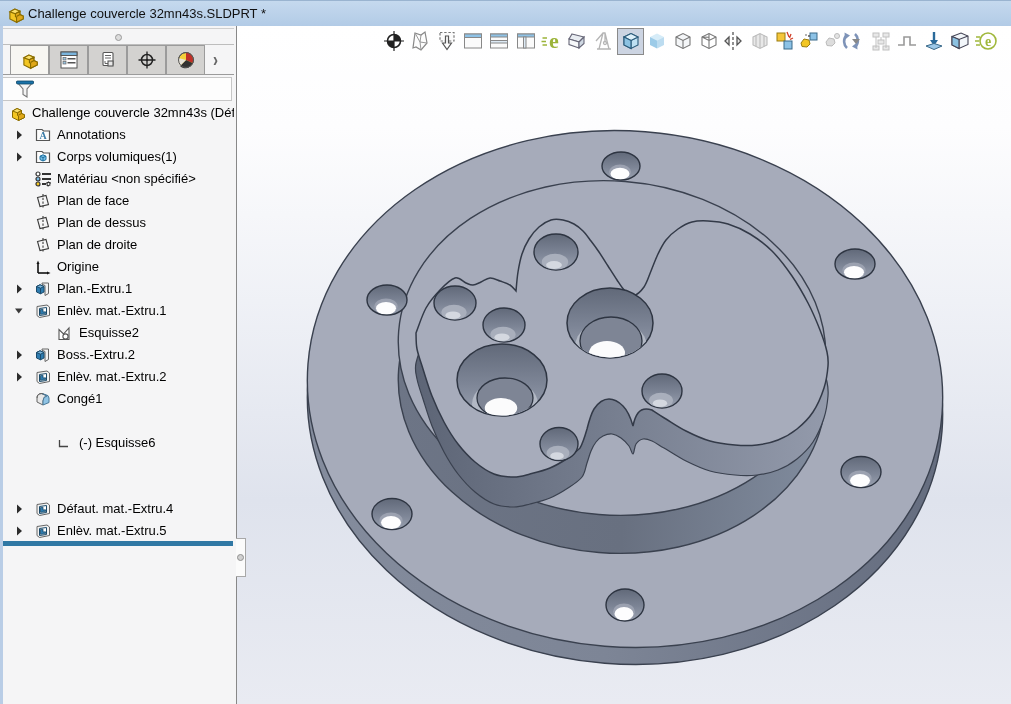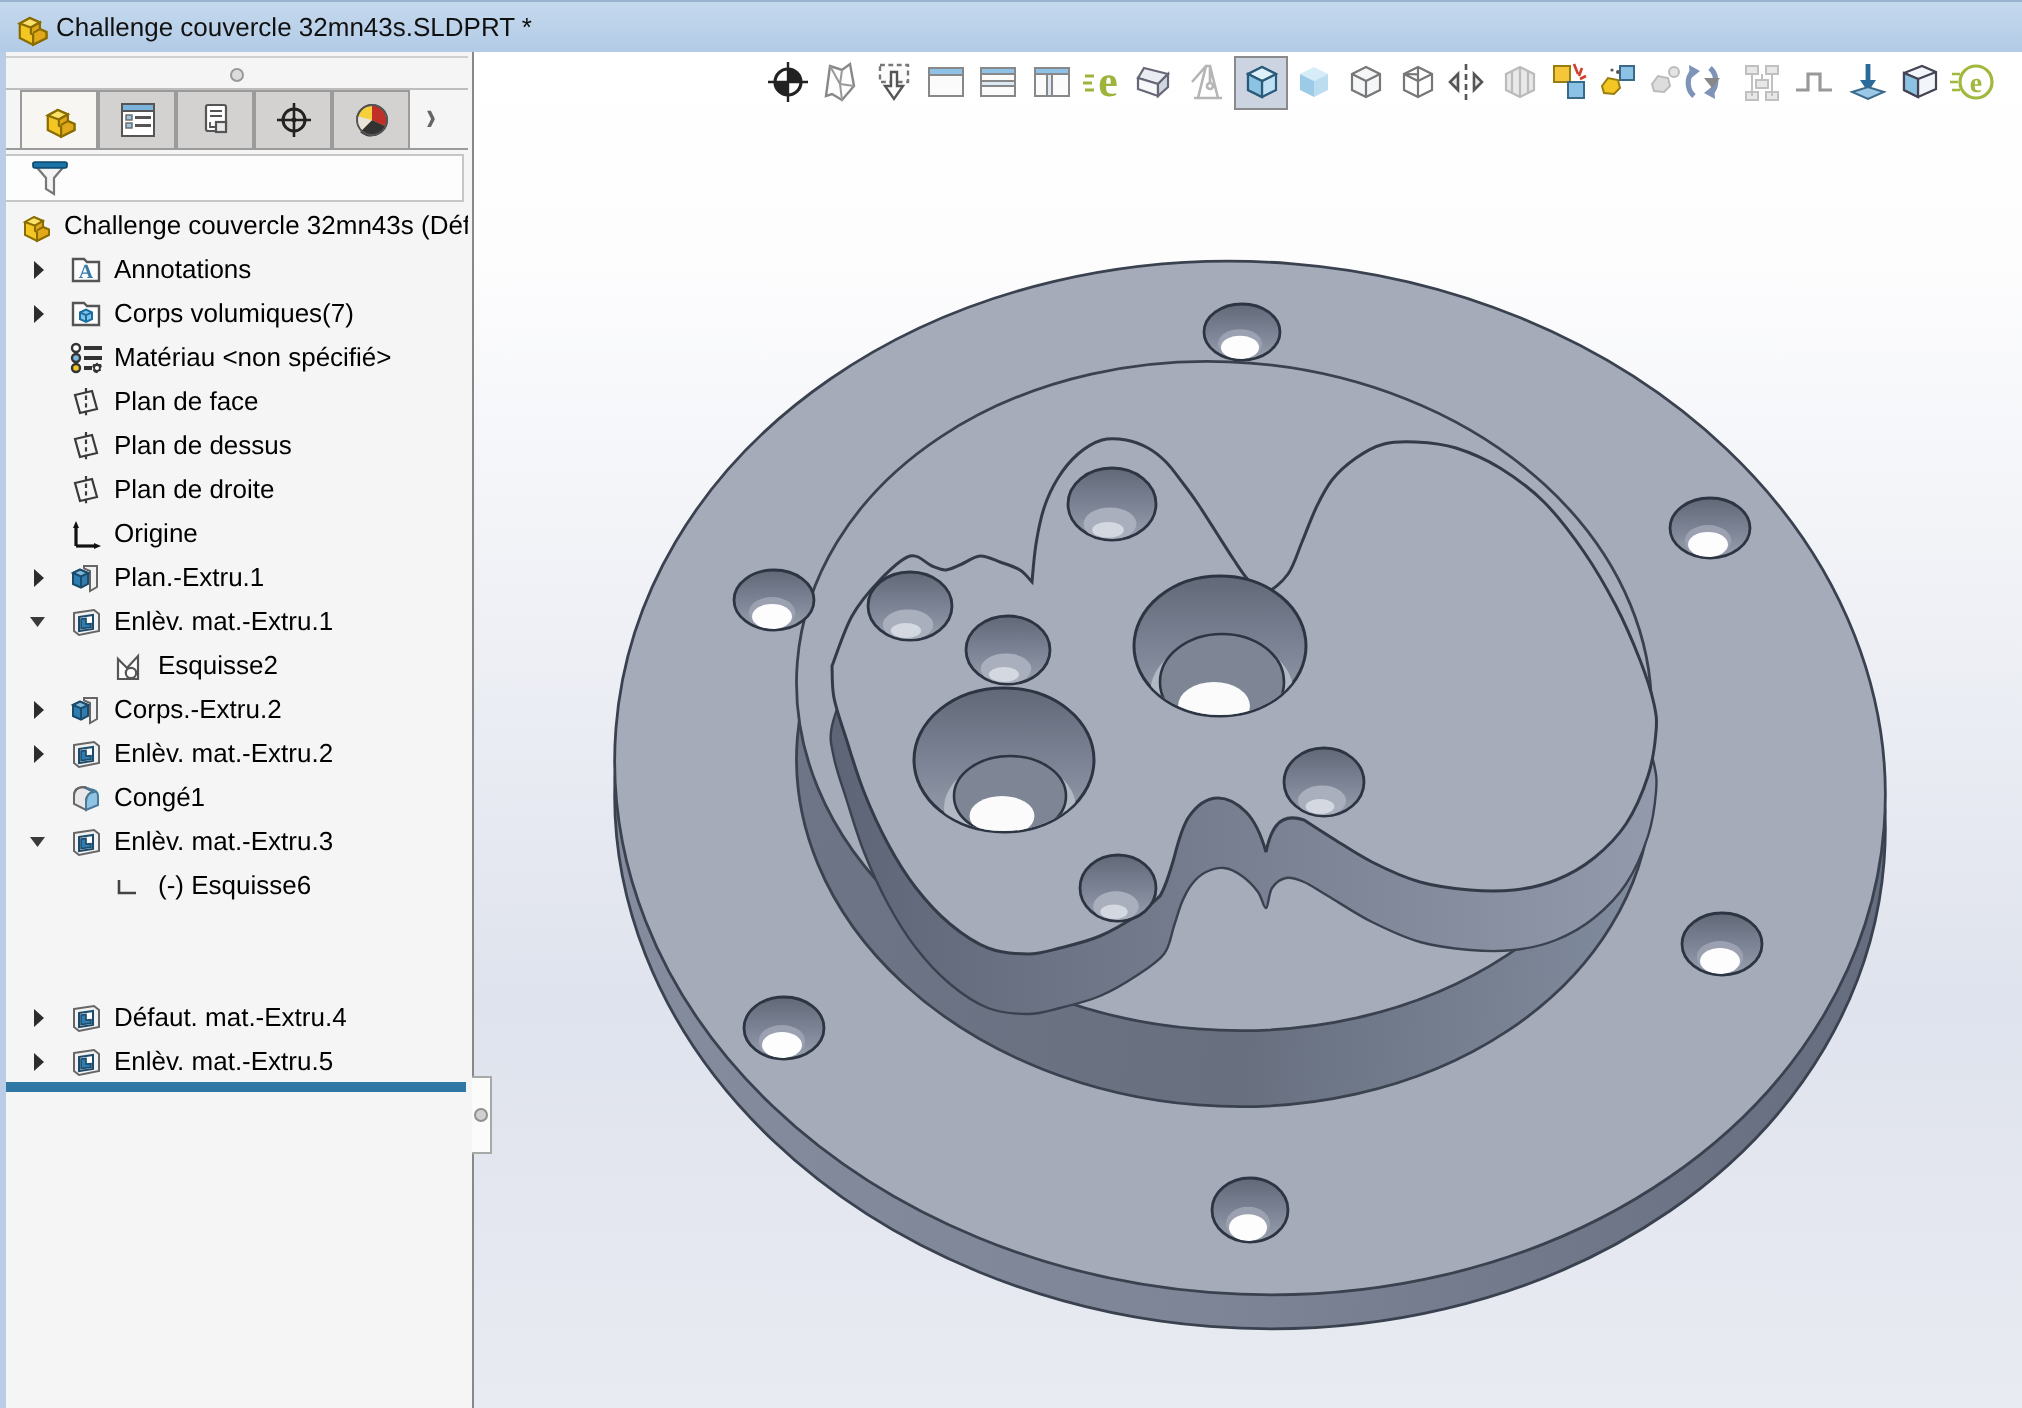--- a/index.html
+++ b/index.html
@@ -301,21 +301,21 @@
           <span class="arr" style="left:11px"><svg width="16" height="16" viewBox="0 0 16 16">
               <path d="M6,3.5 11,8 6,12.5 Z" fill="#2c2c2c"></path>
             </svg></span>
           <span class="ico" style="left:34px"><svg width="18" height="18" viewBox="0 0 18 18" style="">
               <path d="M2.5,5.5 2.5,3.5 8,3.5 9.5,5 15.5,5 15.5,14.5 2.5,14.5 Z" fill="#fdfdfd" stroke="#555" stroke-width="1.2"></path>
               <g stroke="#1b6ea0" stroke-width="1" fill="none">
 <path d="M6,8.2 9,6.8 12,8.2 12,11.6 9,13 6,11.6 Z" fill="#7ec3e8"></path>
 <path d="M6,8.2 9,9.6 12,8.2 M9,9.6 9,13"></path>
               </g>
             </svg></span>
-          <span class="txt" style="left:57px">Corps volumiques(7)</span>
+          <span class="txt" style="left:57px">Corps volumiques(1)</span>
         </div>
 <div class="row" style="top:66px">
           <span class="ico" style="left:34px"><svg width="18" height="18" viewBox="0 0 18 18" style="">
               <g>
 <circle cx="4" cy="4" r="2" fill="#fff" stroke="#333" stroke-width="1.2"></circle>
 <rect x="8" y="3" width="9" height="2" fill="#333"></rect>
 <circle cx="4" cy="9" r="2" fill="#7ab8e0" stroke="#333" stroke-width="1.2"></circle>
 <rect x="8" y="8" width="9" height="2" fill="#333"></rect>
 <circle cx="4" cy="14" r="2" fill="#f3c623" stroke="#333" stroke-width="1.2"></circle>
 <rect x="8" y="13" width="4" height="2" fill="#333"></rect>
@@ -404,21 +404,21 @@
               <path d="M6,3.5 11,8 6,12.5 Z" fill="#2c2c2c"></path>
             </svg></span>
           <span class="ico" style="left:34px"><svg width="18" height="18" viewBox="0 0 18 18" style="">
               <g>
 <path d="M8,3 14.5,3 14.5,13.5 11,15.5 11,5.5 8,4.2 Z" fill="#f2f2f2" stroke="#666" stroke-width="1"></path>
 <path d="M2.5,6.5 6,4.8 10,6.5 10,12 6.5,13.8 2.5,12 Z" fill="#2e7cb0" stroke="#1b4a6a" stroke-width="1"></path>
 <path d="M2.5,6.5 6,4.8 10,6.5 6.5,8.2 Z" fill="#7db8dd" stroke="#1b4a6a" stroke-width="1"></path>
 <path d="M6.5,8.2 6.5,13.8" stroke="#1b4a6a" stroke-width="1"></path>
 </g>
             </svg></span>
-          <span class="txt" style="left:57px">Corps.-Extru.2</span>
+          <span class="txt" style="left:57px">Boss.-Extru.2</span>
         </div>
 <div class="row" style="top:264px">
           <span class="arr" style="left:11px"><svg width="16" height="16" viewBox="0 0 16 16">
               <path d="M6,3.5 11,8 6,12.5 Z" fill="#2c2c2c"></path>
             </svg></span>
           <span class="ico" style="left:34px"><svg width="18" height="18" viewBox="0 0 18 18" style="">
               <g>
 <path d="M3,4.5 13,3 15.5,5 15.5,13.5 5.5,15.5 3,13.5 Z" fill="#f2f2f2" stroke="#666" stroke-width="1"></path>
 <path d="M5.5,6.5 12.5,5.5 12.5,12.5 5.5,13.5 Z" fill="#fff" stroke="#1b4a6a" stroke-width="1"></path>
 <path d="M6.5,7.5 9,7.2 9,10 11.5,9.8 11.5,11.6 6.5,12.3 Z" fill="#2e7cb0" stroke="#1b4a6a" stroke-width="0.8"></path>
@@ -428,33 +428,20 @@
         </div>
 <div class="row" style="top:286px">
           <span class="ico" style="left:34px"><svg width="18" height="18" viewBox="0 0 18 18" style="">
               <g stroke-width="1">
 <path d="M3,8 Q3,3.5 8,3.5 L13,6 Q9,6.5 9,11 L9,15 3,12 Z" fill="#e8e8e8" stroke="#666"></path>
 <path d="M8,3.5 13,6 Q9,6.5 9,11 L9,15 15,12.5 15,8 Q15,5 11,4.5 Z" fill="#8fc3e4" stroke="#4a7a9a"></path>
 <path d="M3,8 Q3,3.5 8,3.5 L9.5,4.2" fill="none" stroke="#666"></path>
 </g>
             </svg></span>
           <span class="txt" style="left:57px">Congé1</span>
-        </div>
-<div class="row" style="top:308px">
-          <span class="arr" style="left:11px"><svg width="16" height="16" viewBox="0 0 16 16">
-              <path d="M4,5.5 11.5,5.5 7.75,10.5 Z" fill="#3a3a3a"></path>
-            </svg></span>
-          <span class="ico" style="left:34px"><svg width="18" height="18" viewBox="0 0 18 18" style="">
-              <g>
-<path d="M3,4.5 13,3 15.5,5 15.5,13.5 5.5,15.5 3,13.5 Z" fill="#f2f2f2" stroke="#666" stroke-width="1"></path>
-<path d="M5.5,6.5 12.5,5.5 12.5,12.5 5.5,13.5 Z" fill="#fff" stroke="#1b4a6a" stroke-width="1"></path>
-<path d="M6.5,7.5 9,7.2 9,10 11.5,9.8 11.5,11.6 6.5,12.3 Z" fill="#2e7cb0" stroke="#1b4a6a" stroke-width="0.8"></path>
-</g>
-            </svg></span>
-          <span class="txt" style="left:57px">Enlèv. mat.-Extru.3</span>
         </div>
 <div class="row" style="top:330px">
           <span class="ico" style="left:56px"><svg width="18" height="18" viewBox="0 0 18 18" style="">
               <path d="M3.5,6 3.5,12.5 12,12.5" fill="none" stroke="#444" stroke-width="1.3"></path>
             </svg></span>
           <span class="txt" style="left:79px">(-) Esquisse6</span>
         </div>
 <div class="row" style="top:396px">
           <span class="arr" style="left:11px"><svg width="16" height="16" viewBox="0 0 16 16">
               <path d="M6,3.5 11,8 6,12.5 Z" fill="#2c2c2c"></path>

